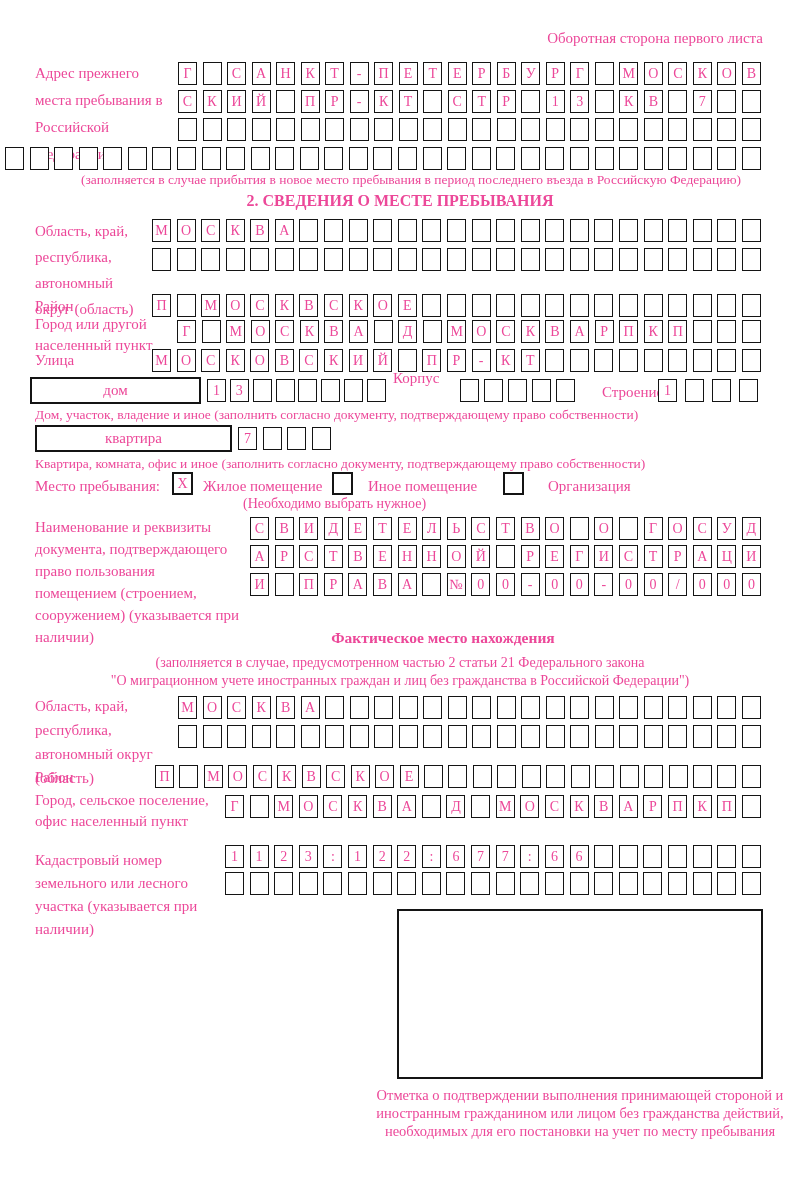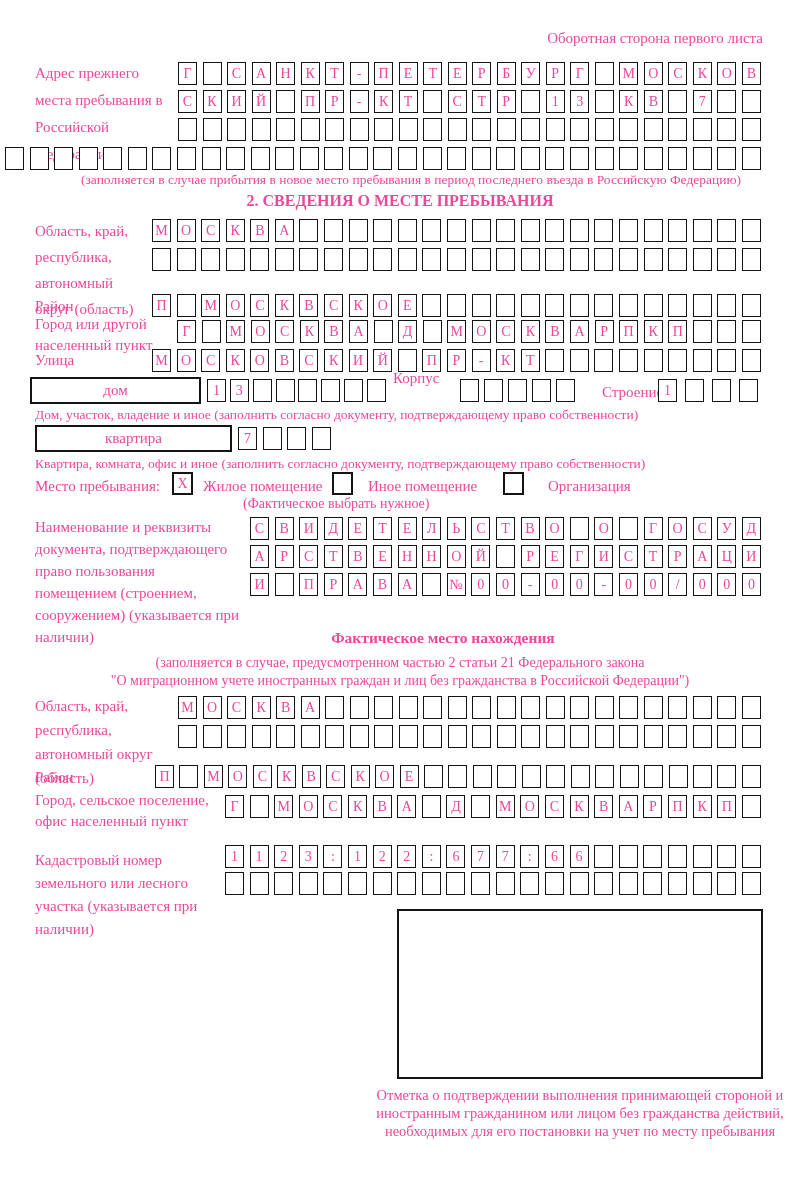--- a/index.html
+++ b/index.html
@@ -322,21 +322,21 @@
     </div>
   <div class="abs cap" style="left:35px;top:456px;width:740px;">Квартира, комната, офис и иное (заполнить согласно документу, подтверждающему право собственности)</div>
 
   <div class="abs lbl" style="left:35px;top:473px;">Место пребывания:</div>
   <div class="chk" style="left:172px;top:472px;">X</div>
   <div class="abs lbl" style="left:203px;top:473px;">Жилое помещение</div>
   <div class="chk" style="left:332px;top:472px;"></div>
   <div class="abs lbl" style="left:368px;top:473px;">Иное помещение</div>
   <div class="chk" style="left:503px;top:472px;"></div>
   <div class="abs lbl" style="left:548px;top:473px;">Организация</div>
-  <div class="abs cap" style="left:243px;top:496px;font-size:14px;">(Фактическое выбрать нужное)</div>
+  <div class="abs cap" style="left:243px;top:496px;font-size:14px;">(Необходимо выбрать нужное)</div>
 
   <div class="abs lbl" style="left:35px;top:516px;width:205px;line-height:22px;">Наименование и реквизиты документа, подтверждающего право пользования помещением (строением, сооружением) (указывается при наличии)</div>
   <div class="cellrow" style="left:250px;top:517px;width:511px;">
       <div class="cell">С</div>
       <div class="cell">В</div>
       <div class="cell">И</div>
       <div class="cell">Д</div>
       <div class="cell">Е</div>
       <div class="cell">Т</div>
       <div class="cell">Е</div>

